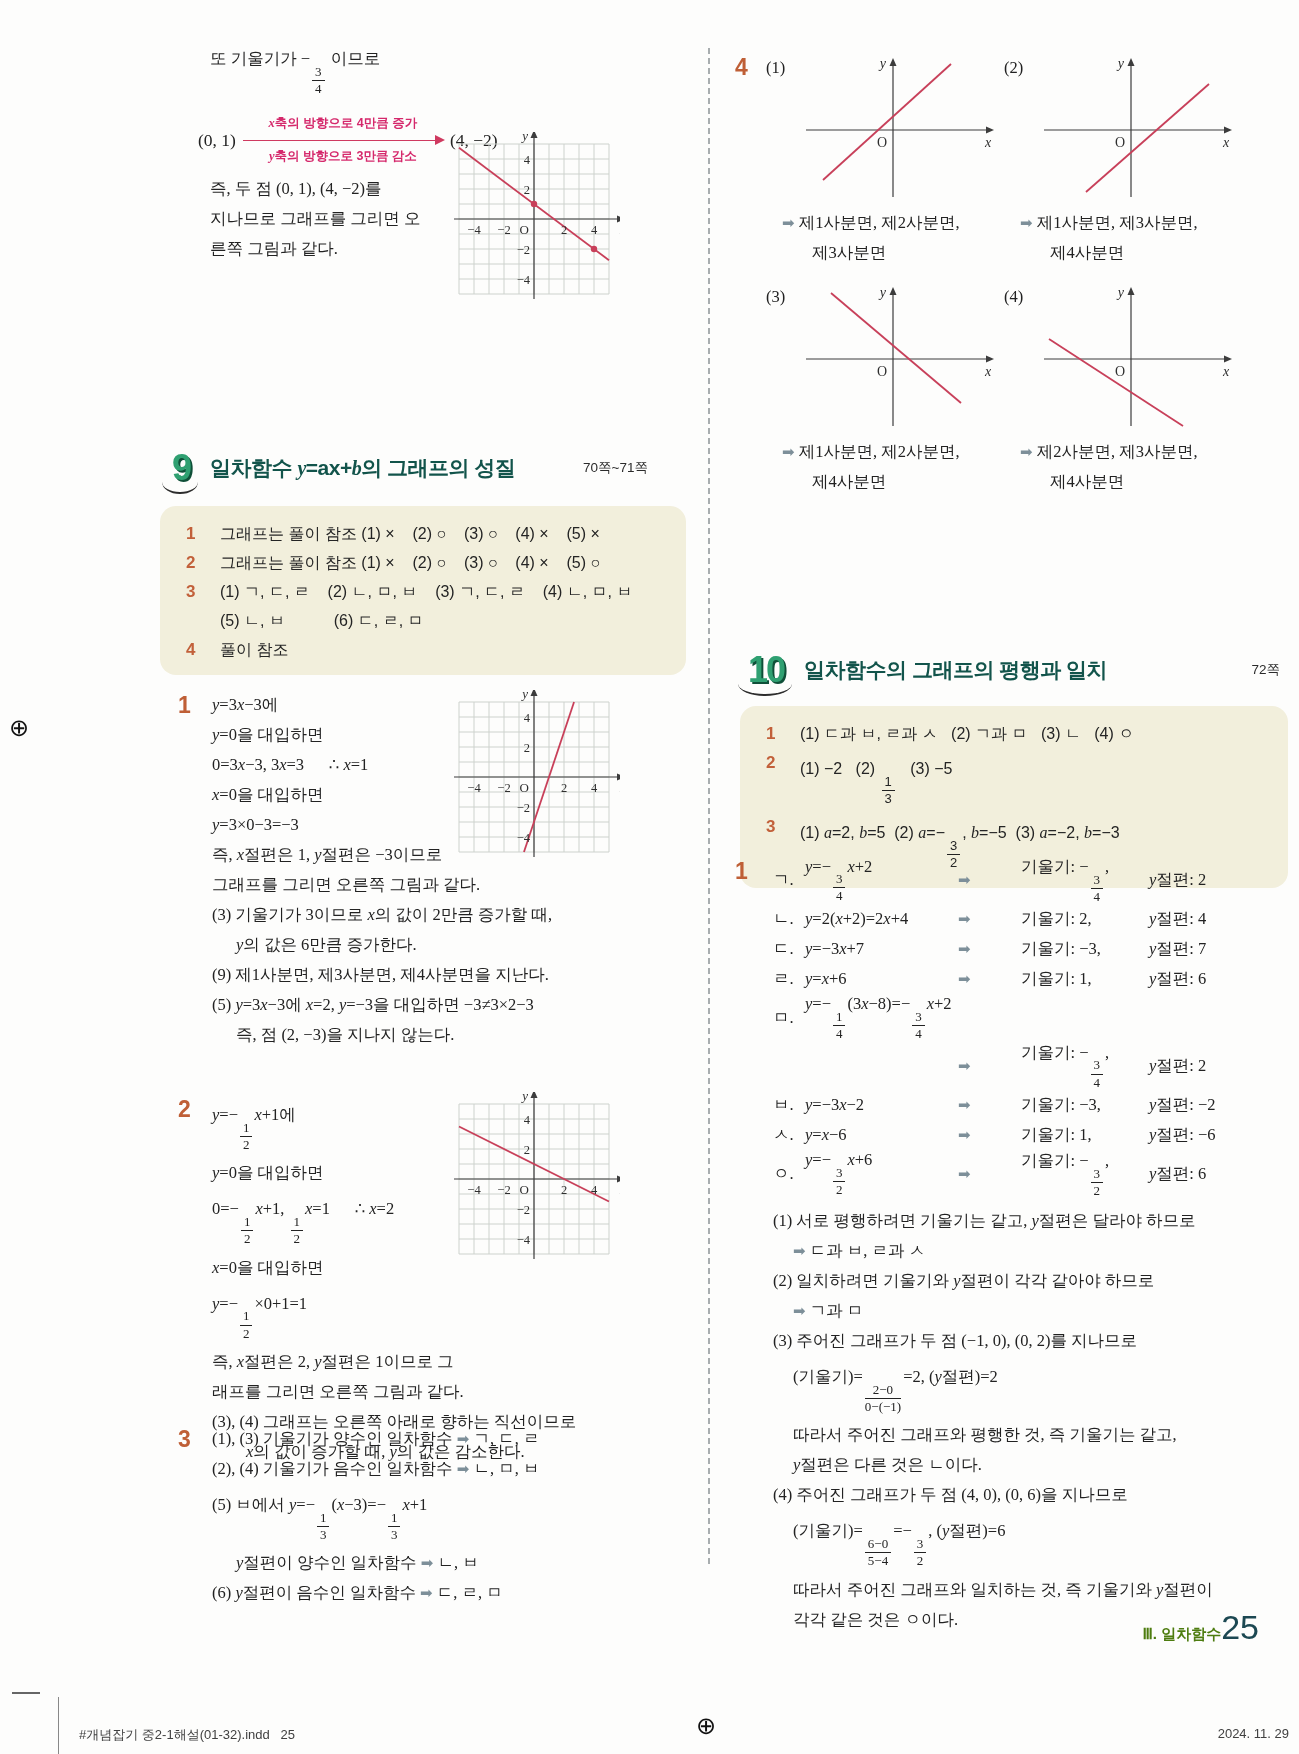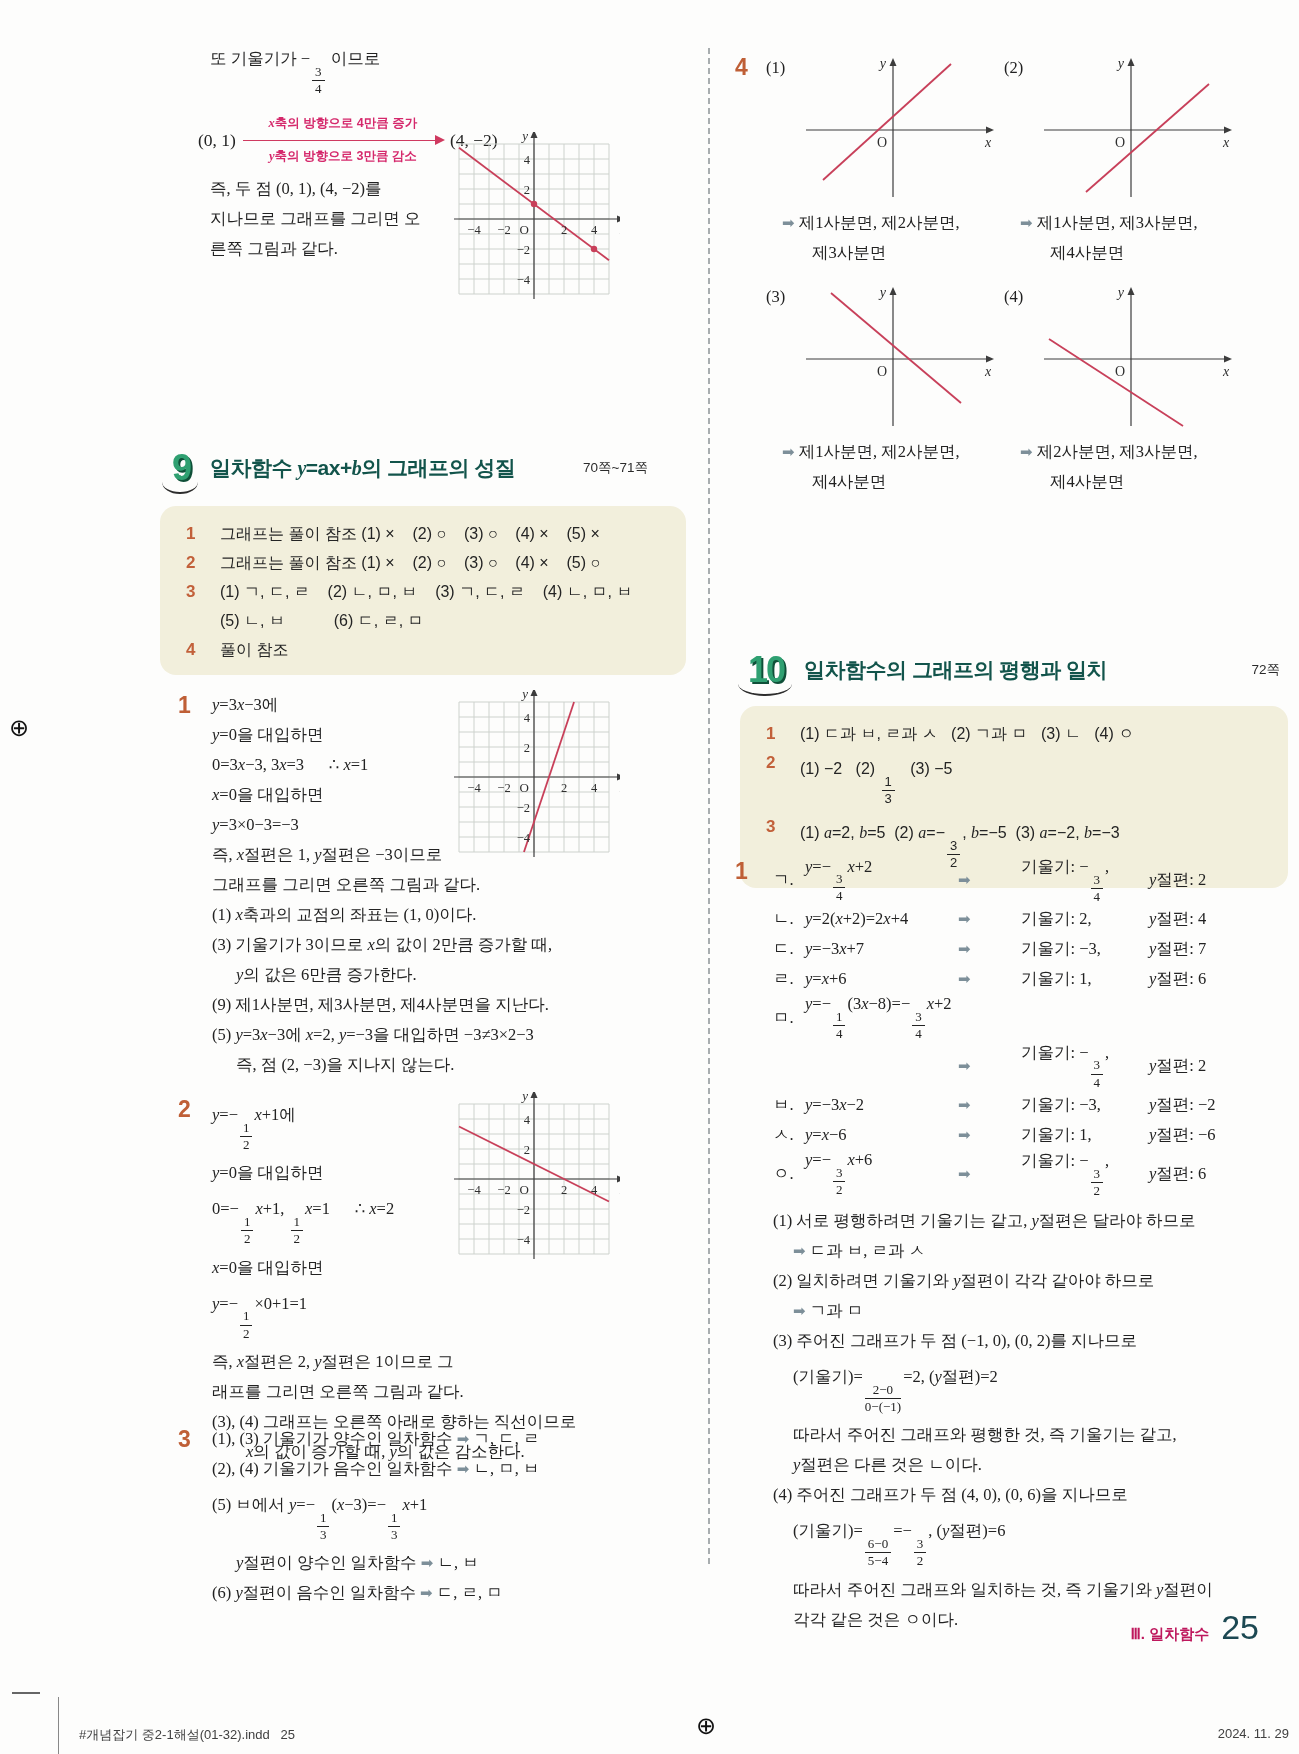--- a/index.html
+++ b/index.html
@@ -74,22 +74,22 @@
   .eqrow{display:flex;align-items:center;min-height:30px;font-size:16.5px;}
   .eqrow .eqlbl{width:32px;flex:none;}
   .eqrow .eq{flex:1;}
   .eqrow .eqarr{width:28px;flex:none;}
   .eqrow .grad{width:128px;flex:none;margin-left:35px;}
   .eqrow .yint{width:95px;flex:none;}
   .expl{margin-top:8px;}
   .expl .tline.ind{padding-left:20px;}
   
   .footer{position:absolute;right:40px;top:1608px;display:flex;align-items:baseline;}
-  .fsec{font-family:"Liberation Sans",sans-serif;font-weight:bold;font-size:15px;color:#be185d;}
-  .fpage{font-family:"Liberation Sans",sans-serif;font-size:34px;color:#1c4852;margin-left:12px;}
+  .fsec{font-family:"Liberation Sans",sans-serif;font-weight:bold;font-size:15px;color:#4d7c0f;}
+  .fpage{font-family:"Liberation Sans",sans-serif;font-size:34px;color:#1c4852;}
   
   .regmark{position:absolute;font-family:"DejaVu Sans",sans-serif;font-size:24px;color:#111;line-height:1;}
   .regmark.mid-left{left:9px;top:716px;}
   .regmark.bottom-center{left:696px;top:1714px;}
   .trimdash{position:absolute;left:12px;top:1692px;width:28px;border-top:2px solid #666;}
   .trimline{position:absolute;left:58px;top:1697px;height:57px;border-left:1px solid #888;}
   .printinfo{position:absolute;top:1726px;font-family:"Liberation Sans",sans-serif;
              font-size:13px;color:#404040;white-space:pre;}
   .printinfo.left{left:79px;}
   .printinfo.right{right:10px;}
@@ -201,21 +201,20 @@
     <div class="item" style="top:690px">
       <span class="item-num">1</span>
       <div class="item-body">
           <div class="tline "><i>y</i>=3<i>x</i>−3에</div>
           <div class="tline "><i>y</i>=0을 대입하면</div>
           <div class="tline ">0=3<i>x</i>−3, 3<i>x</i>=3      ∴ <i>x</i>=1</div>
           <div class="tline "><i>x</i>=0을 대입하면</div>
           <div class="tline "><i>y</i>=3×0−3=−3</div>
           <div class="tline ">즉, <i>x</i>절편은 1, <i>y</i>절편은 −3이므로</div>
           <div class="tline ">그래프를 그리면 오른쪽 그림과 같다.</div>
-          <div class="tline ">(1) <i>x</i>축과의 교점의 좌표는 (1, 0)이다.</div>
           <div class="tline ">(3) 기울기가 3이므로 <i>x</i>의 값이 2만큼 증가할 때,</div>
           <div class="tline ind"><i>y</i>의 값은 6만큼 증가한다.</div>
           <div class="tline ">(9) 제1사분면, 제3사분면, 제4사분면을 지난다.</div>
           <div class="tline ">(5) <i>y</i>=3<i>x</i>−3에 <i>x</i>=2, <i>y</i>=−3을 대입하면 −3≠3×2−3</div>
           <div class="tline ind">즉, 점 (2, −3)을 지나지 않는다.</div>
         </div>
     </div>
     <div class="ggraph" style="top:690px"><svg width="172" height="180" viewBox="0 0 172 180">
           <line x1="11" y1="12" x2="11" y2="162" stroke="#cdd2cd" stroke-width="1"></line>
           <line x1="11" y1="12" x2="161" y2="12" stroke="#cdd2cd" stroke-width="1"></line>

